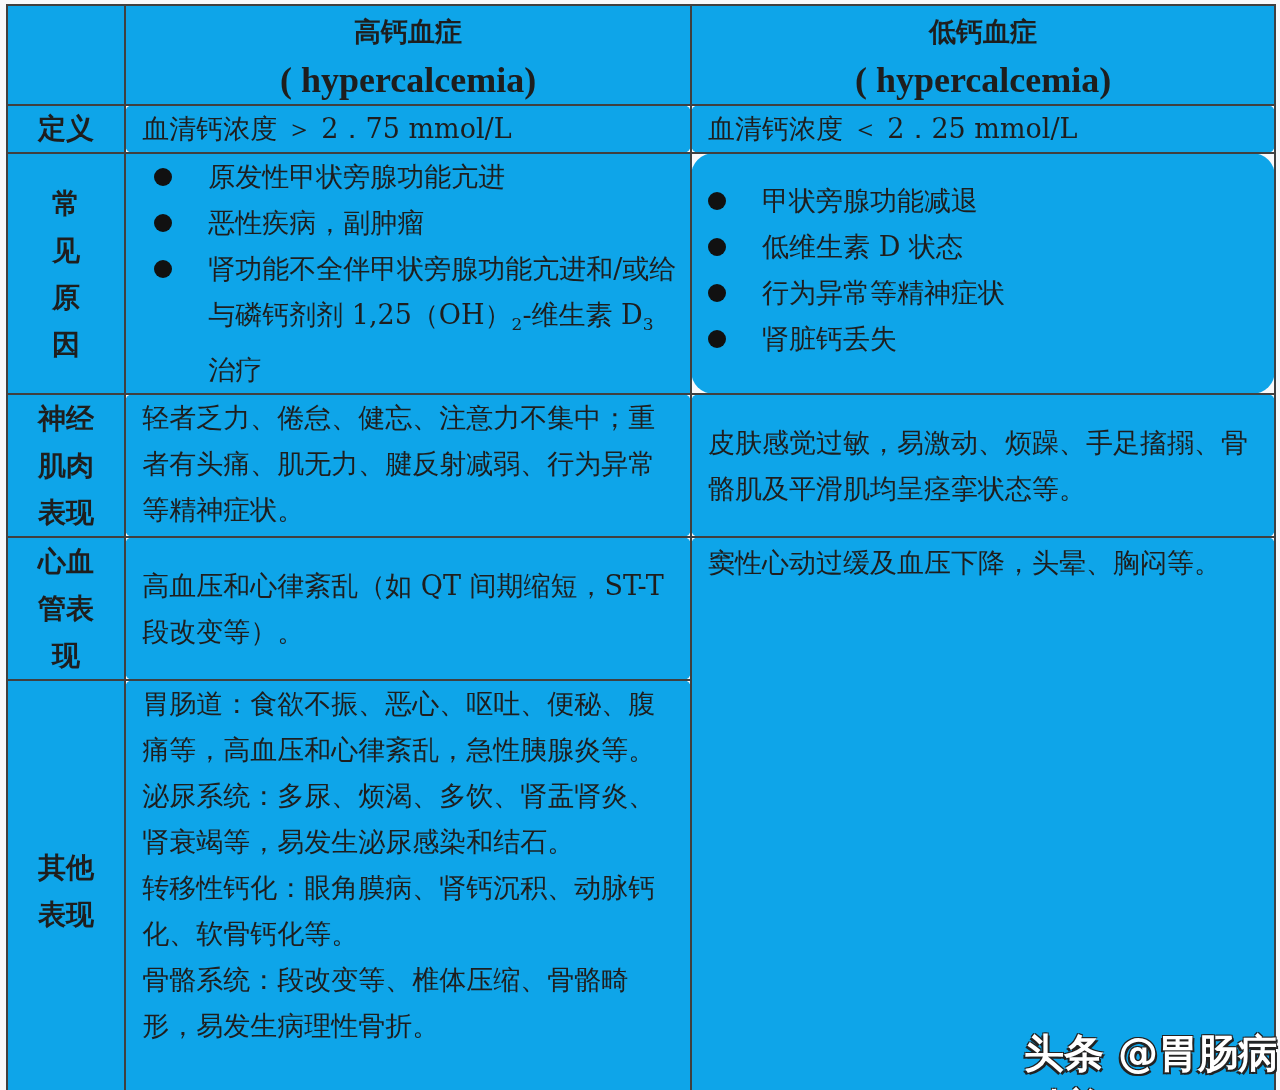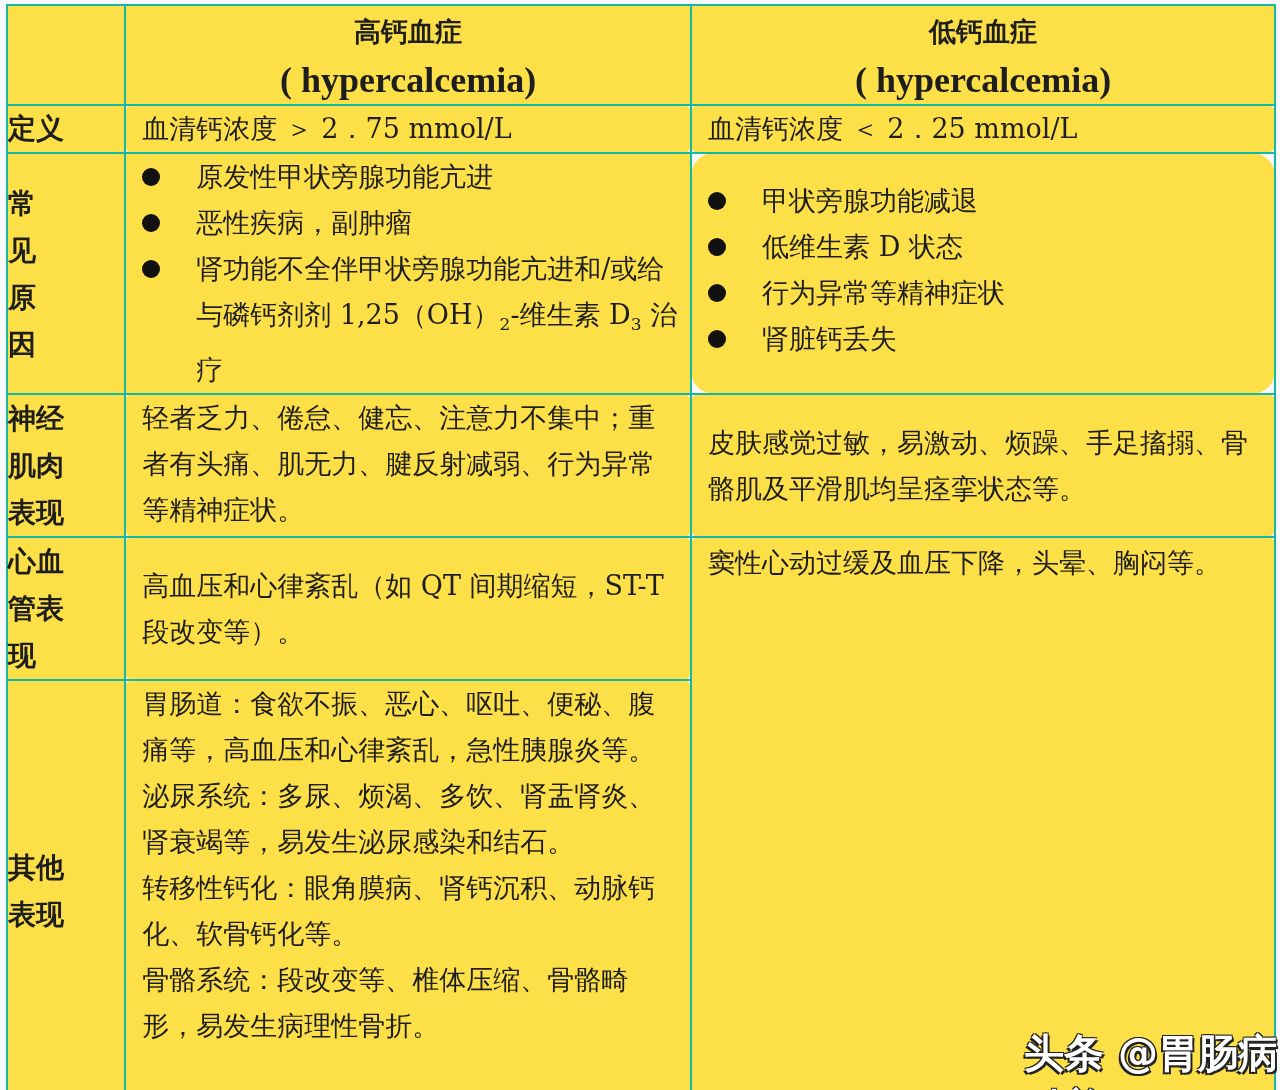--- a/index.html
+++ b/index.html
@@ -2,27 +2,27 @@
 <html><head>
 <meta charset="utf-8">
 <style>
   html, body { margin:0; padding:0; }
   body {
     width:1280px; height:1090px; background:#f8f9fb; overflow:hidden;
     font-family:"DejaVu Serif","Liberation Serif",serif; color:#1e1e1e;
     position:relative;
   }
   .tbl { position:absolute; left:6px; top:4px; width:1270px; border-collapse:collapse; table-layout:fixed; }
-  .tbl td { border:2px solid #14b8a6; vertical-align:top; padding:0; background:#fde047; }
+  .tbl td { border:2px solid #404040; vertical-align:top; padding:0; background:#0ea5e9; }
   .c0 { width:118px; }
   .c1 { width:565px; }
   .c2 { width:583px; }
   .hdr { text-align:center; font-weight:bold; font-size:27px; line-height:48px; padding-top:2px !important; }
   .hdr .en { font-family:"Liberation Serif",serif; font-size:36px; }
-  .lbl { font-weight:bold; font-size:28px; font-family:"DejaVu Sans",sans-serif; vertical-align:middle !important; }
+  .lbl { text-align:center; font-weight:bold; font-size:28px; font-family:"DejaVu Sans",sans-serif; vertical-align:middle !important; }
   .lbl.vert { line-height:47px; }
   .txt { font-size:27px; line-height:46px; padding:0 14px 0 16px !important;border-radius:8px; }
   .txt.mid { vertical-align:middle !important; }
   ul.blt { list-style:none; margin:0; padding:0; }
   ul.blt li { position:relative; padding-left:62px; line-height:46px; font-size:27px; }
   ul.blt li .dot { position:absolute; left:8px; top:14px; width:18px; height:18px; border-radius:50%; background:#111; }
   .sub { font-size:17px; vertical-align:-6px; }
   .watermark {
     position:absolute; left:984px; top:1026px; font-family:"DejaVu Sans",sans-serif;
     font-size:40px; color:#fff; font-weight:bold;
@@ -59,21 +59,21 @@
     <td class="txt mid">血清钙浓度 ＜ 2．25 mmol/L</td>
   </tr>
 
   <tr style="height:234px">
     <td class="lbl vert">
       <div>常</div>
       <div>见</div>
       <div>原</div>
       <div>因</div>
     </td>
-    <td style="padding:0 12px 0 8px;">
+    <td style="padding:0 12px 0 20px;">
       <ul class="blt">
         <li><span class="dot"></span><span>原发性甲状旁腺功能亢进</span></li>
         <li><span class="dot"></span><span>恶性疾病，副肿瘤</span></li>
         <li><span class="dot"></span><span>肾功能不全伴甲状旁腺功能亢进和/或给与磷钙剂剂 1,25（OH）</span><sub class="sub">2</sub><span>-维生素 D</span><sub class="sub">3</sub><span> 治疗</span></li>
       </ul>
     </td>
     <td style="padding:24px 12px 0 8px;border-radius:23px;">
       <ul class="blt">
         <li><span class="dot"></span><span>甲状旁腺功能减退</span></li>
         <li><span class="dot"></span><span>低维生素 D 状态</span></li>

